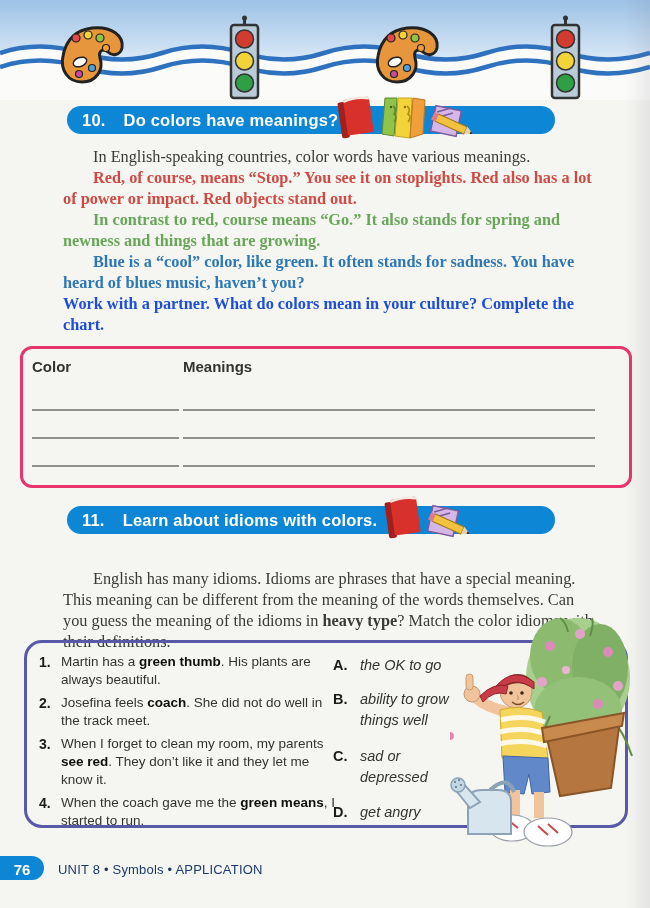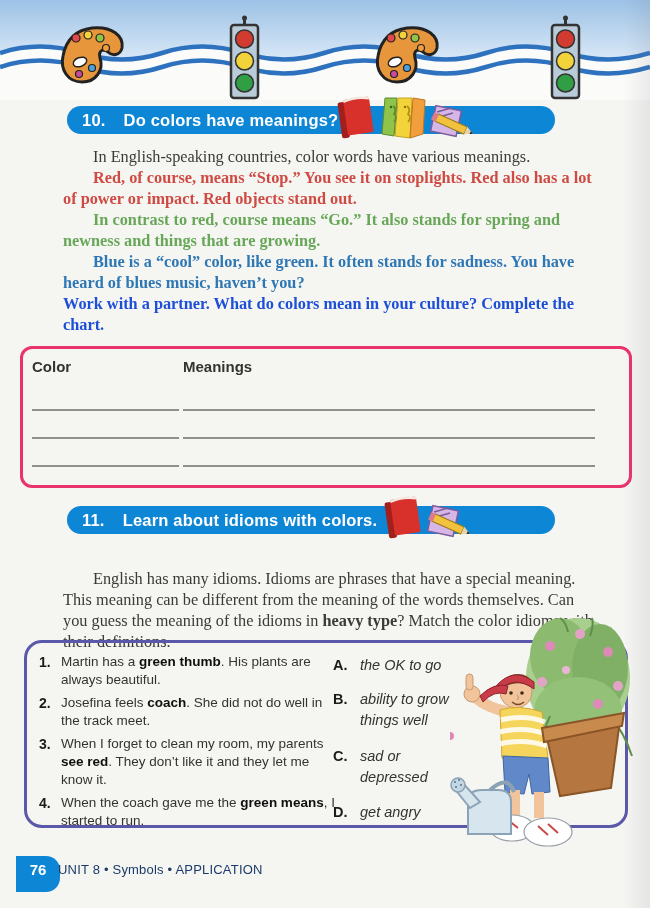--- a/index.html
+++ b/index.html
@@ -64,21 +64,21 @@
   .item .t b { color:#0f0f0d; }
   .options { position:absolute; left:306px; top:12px; width:136px; }
   .option { display:flex; font-size:14.5px; line-height:21px; }
   .option .l { font-weight:bold; flex:0 0 27px; width:27px; color:#1b1b19; }
   .option .t { font-style:italic; color:#333330; width:100px; }
   .opt-a { margin-bottom:13px; } .opt-b { margin-bottom:15px; } .opt-c { margin-bottom:14px; }
   .illustration { position:absolute; left:450px; top:616px; z-index:4; }
 
   
   .footer-tab {
-    position:absolute; left:16px; top:856px; width:44px; height:36px;
+    position:absolute; left:0; top:856px; width:44px; height:24px;
     background:#0e86d6; border-radius:0 14px 14px 0;
     color:#fff; font-family:"Liberation Sans", sans-serif; font-weight:bold;
     font-size:15px; text-align:center; line-height:28px;
   }
   .footer-text {
     position:absolute; left:58px; top:862px;
     font-family:"Liberation Sans", sans-serif; font-weight:normal;
     font-size:13px; color:#1b3c68; letter-spacing:0.2px;
   }
 </style>

